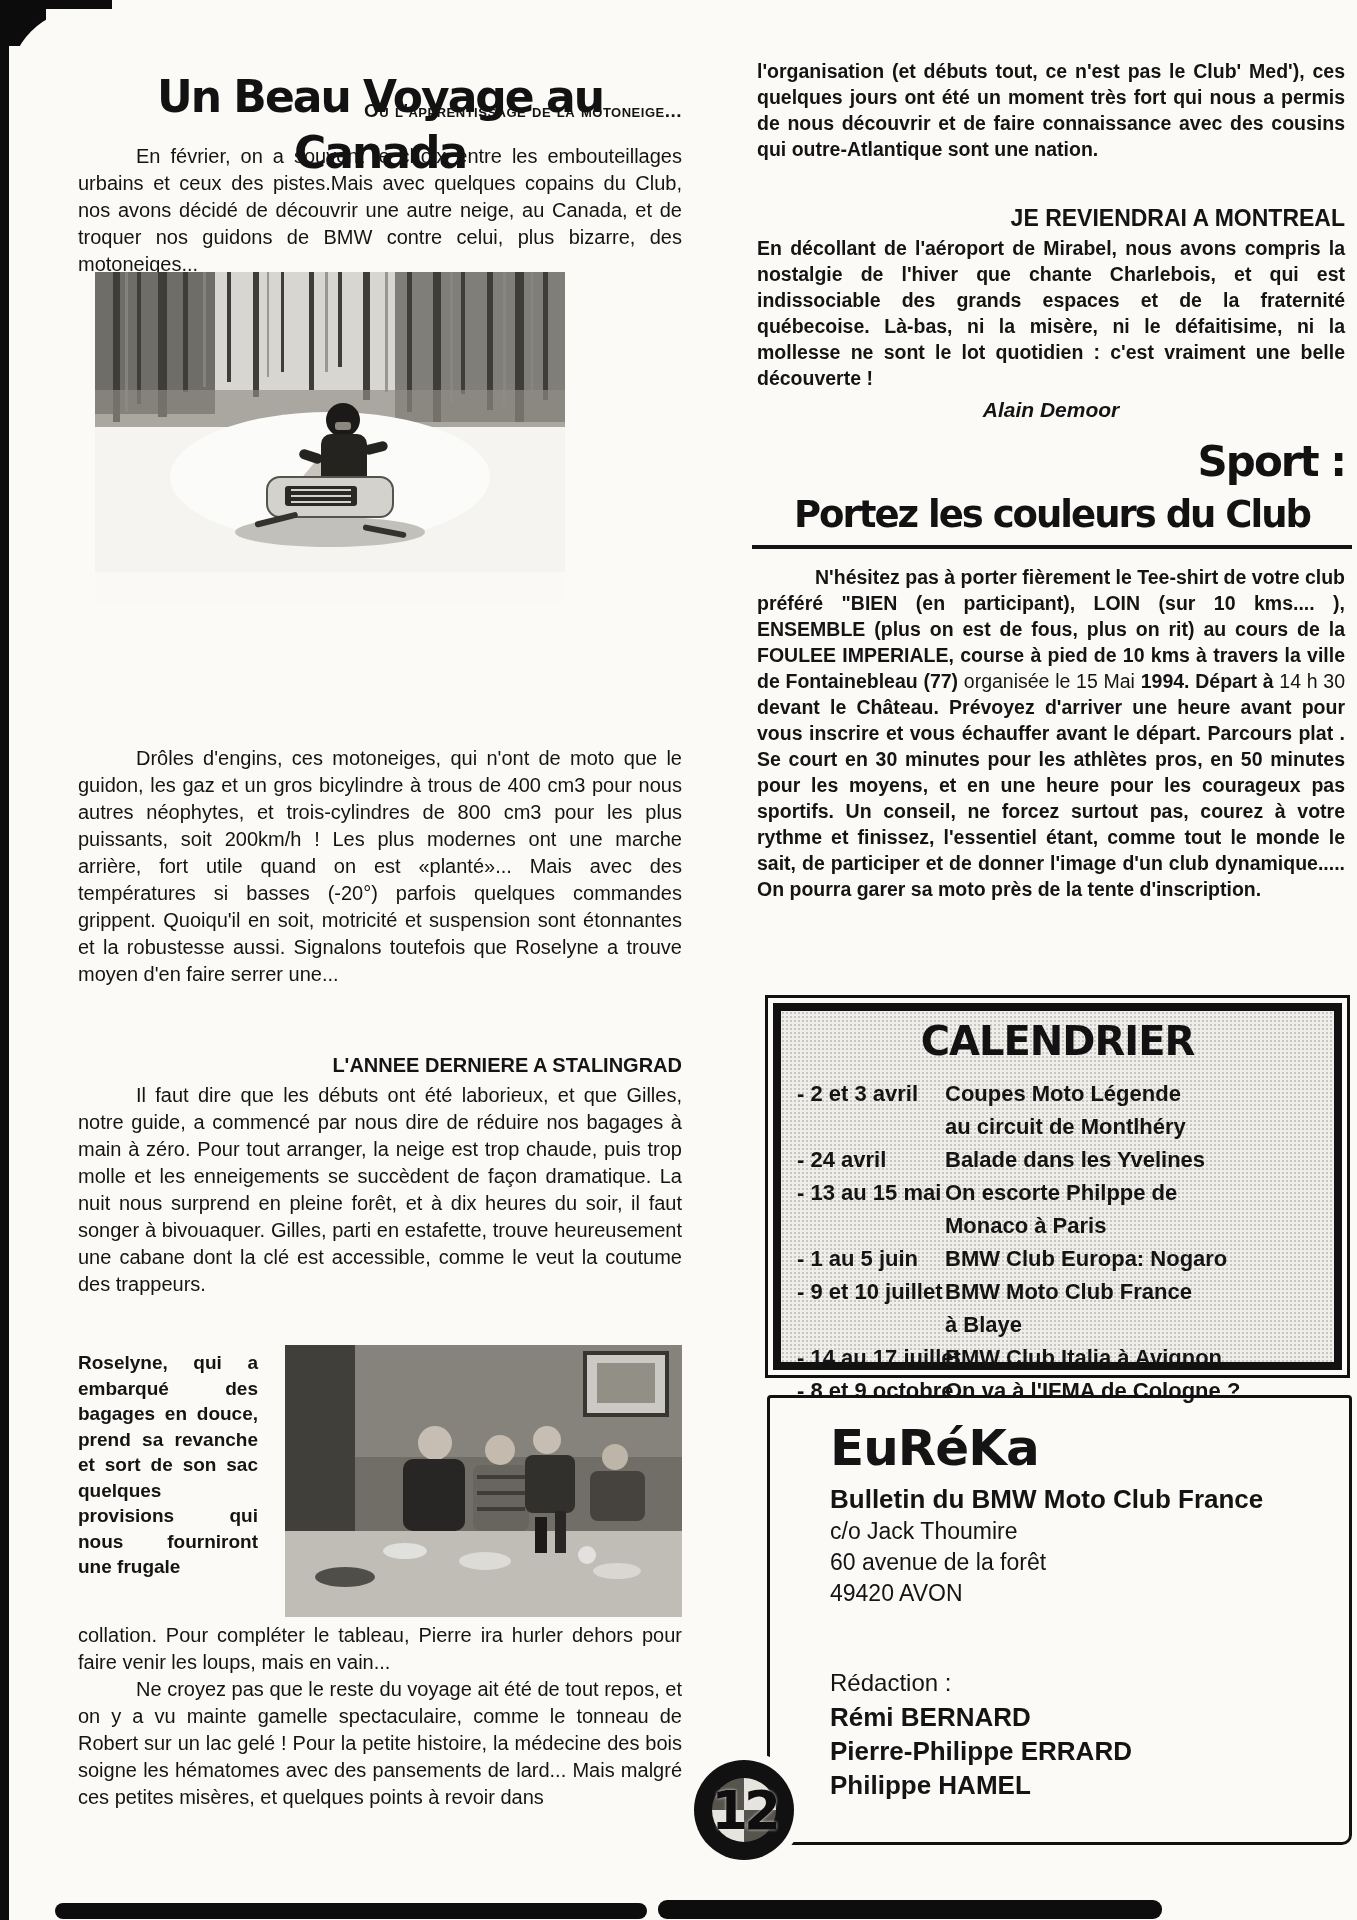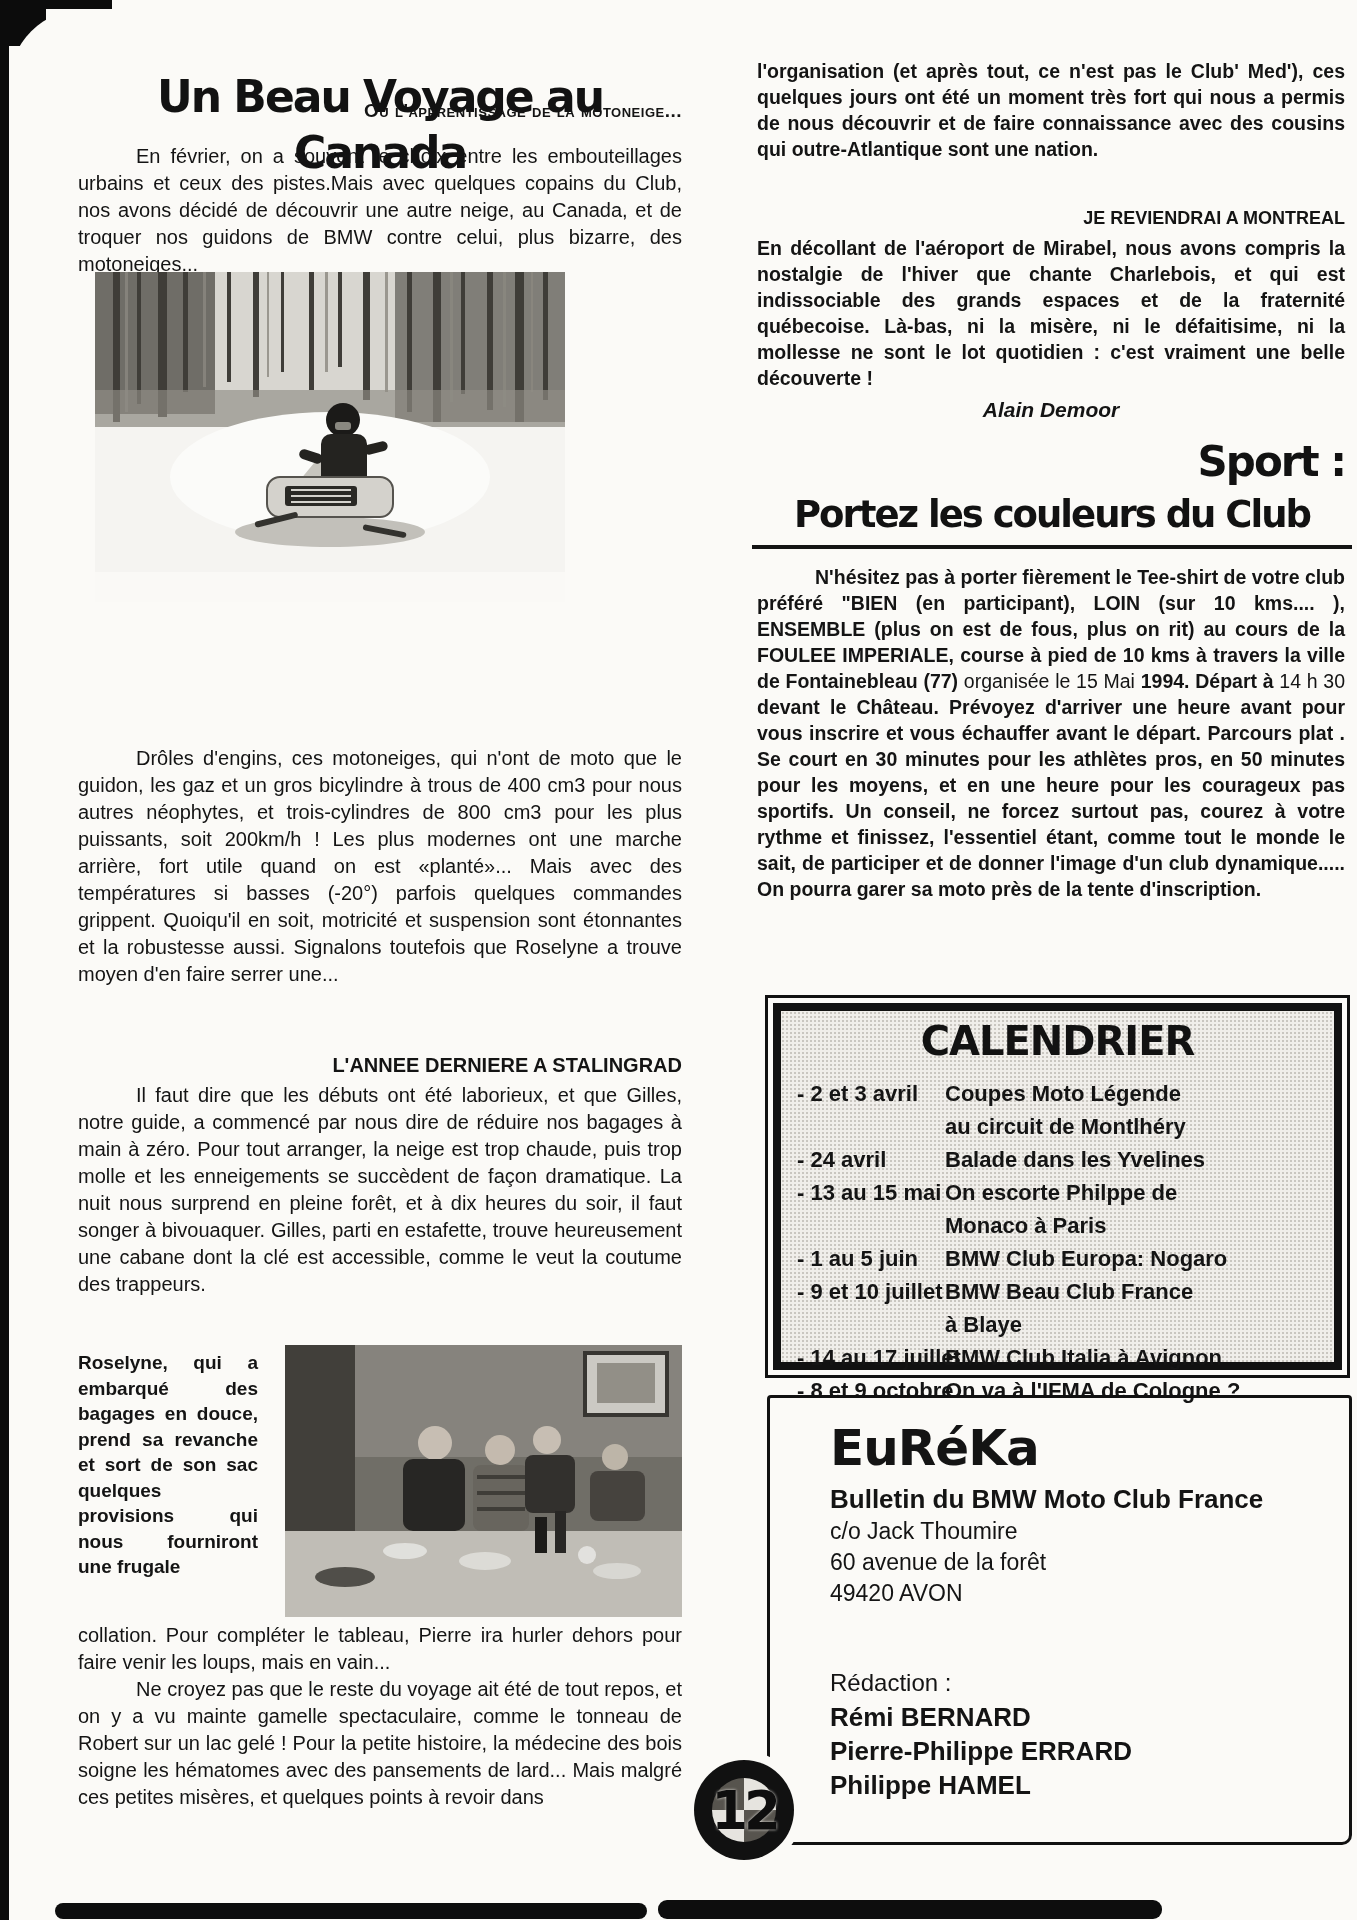--- a/index.html
+++ b/index.html
@@ -33,21 +33,21 @@
   .p1{left:78px;top:143px;width:604px;}
   .photo1{left:95px;top:272px;width:470px;height:330px;}
   .p2{left:78px;top:745px;width:604px;}
   .h-stal{left:78px;top:1052px;width:604px;font-size:20px;line-height:27px;}
   .p3{left:78px;top:1082px;width:604px;}
   .narrow{left:78px;top:1350px;width:180px;font-size:19px;line-height:25.5px;font-weight:700;text-align:justify;}
   .photo2{left:285px;top:1345px;width:397px;height:272px;}
   .p5-wrap{left:78px;top:1622px;width:604px;}
   
   .rp1{left:757px;top:58px;width:588px;}
-  .h-mont{left:757px;top:205px;width:588px;font-size:18px;line-height:26px;}
+  .h-mont{left:757px;top:205px;width:588px;font-size:23px;line-height:26px;}
   .rp2{left:757px;top:235px;width:588px;}
   .byline{left:757px;top:398px;width:588px;text-align:center;font-style:italic;font-weight:700;font-size:21px;}
   .sport-kicker{left:757px;top:438px;width:588px;font-size:42px;line-height:48px;text-align:right;}
   .sport-title{left:752px;top:492px;width:600px;font-size:37px;line-height:46px;text-align:center;white-space:nowrap;}
   .sport-rule{left:752px;top:545px;width:600px;height:0;border-bottom:4px solid #141414;}
   .rp3{left:757px;top:564px;width:588px;}
   
   .calendar{left:765px;top:995px;width:585px;height:383px;border:3px solid #111;box-sizing:border-box;background:#fbfaf7;}
   .calendar-inner{position:absolute;left:5px;top:5px;right:5px;bottom:5px;border:8px solid #111;
     background-color:#f0eeea;
@@ -179,21 +179,21 @@
   <ellipse cx="332" cy="226" rx="24" ry="8" fill="#e4e3de"></ellipse>
   <ellipse cx="60" cy="232" rx="30" ry="10" fill="#55534d"></ellipse>
   <rect x="0" y="0" width="397" height="272" fill="#000" opacity="0.05"></rect>
 </svg>
 
 <div class="abs p5-wrap">
   <p class="body-l">collation. Pour compléter le tableau, Pierre ira hurler dehors pour faire venir les loups, mais en vain...</p>
   <p class="body-l indent">Ne croyez pas que le reste du voyage ait été de tout repos, et on y a vu mainte gamelle spectaculaire, comme le tonneau de Robert sur un lac gelé ! Pour la petite histoire, la médecine des bois soigne les hématomes avec des pansements de lard... Mais malgré ces petites misères, et quelques points à revoir dans</p>
 </div>
 
-<p class="abs body-r rp1">l'organisation (et après tout, ce n'est pas le Club' Med'), ces quelques jours ont été un moment très fort qui nous a permis de nous découvrir et de faire connaissance avec des cousins qui outre-Atlantique sont une nation.</p>
+<p class="abs body-r rp1">l'organisation (et débuts tout, ce n'est pas le Club' Med'), ces quelques jours ont été un moment très fort qui nous a permis de nous découvrir et de faire connaissance avec des cousins qui outre-Atlantique sont une nation.</p>
 <div class="abs subhead h-mont">JE REVIENDRAI A MONTREAL</div>
 <p class="abs body-r rp2">En décollant de l'aéroport de Mirabel, nous avons compris la nostalgie de l'hiver que chante Charlebois, et qui est indissociable des grands espaces et de la fraternité québecoise. Là-bas, ni la misère, ni le défaitisime, ni la mollesse ne sont le lot quotidien : c'est vraiment une belle découverte !</p>
 <div class="abs byline">Alain Demoor</div>
 
 <div class="abs display sport-kicker">Sport :</div>
 <div class="abs display sport-title">Portez les couleurs du Club</div>
 <div class="abs sport-rule"></div>
 
 <p class="abs body-r indent rp3"><span>N'hésitez pas à porter fièrement le Tee-shirt de votre club préféré "BIEN (en participant), LOIN (sur 10 kms.... ), ENSEMBLE (plus on est de fous, plus on rit) au cours de la FOULEE IMPERIALE, course à pied de 10 kms à travers la ville de Fontainebleau (77) </span><span class="ins">organisée le 15 Mai</span><span> 1994. Départ à </span><span class="ins">14 h 30</span><span> devant le Château. Prévoyez d'arriver une heure avant pour vous inscrire et vous échauffer avant le départ. Parcours plat . Se court en 30 minutes pour les athlètes pros, en 50 minutes pour les moyens, et en une heure pour les courageux pas sportifs. Un conseil, ne forcez surtout pas, courez à votre rythme et finissez, l'essentiel étant, comme tout le monde le sait, de participer et de donner l'image d'un club dynamique..... On pourra garer sa moto près de la tente d'inscription.</span></p>
 
@@ -207,21 +207,21 @@
         <div>au circuit de Montlhéry</div>
       <div>- 24 avril</div>
         <div>Balade dans les Yvelines</div>
       <div>- 13 au 15 mai</div>
         <div>On escorte Philppe de</div>
       <div></div>
         <div>Monaco à Paris</div>
       <div>- 1 au 5 juin</div>
         <div>BMW Club Europa: Nogaro</div>
       <div>- 9 et 10 juillet</div>
-        <div>BMW Beau Club France</div>
+        <div>BMW Moto Club France</div>
       <div></div>
         <div>à Blaye</div>
       <div>- 14 au 17 juillet</div>
         <div>BMW Club Italia à Avignon</div>
       <div>- 8 et 9 octobre</div>
         <div>On va à l'IFMA de Cologne ?</div>
     </div>
   </div>
 </div>
 

